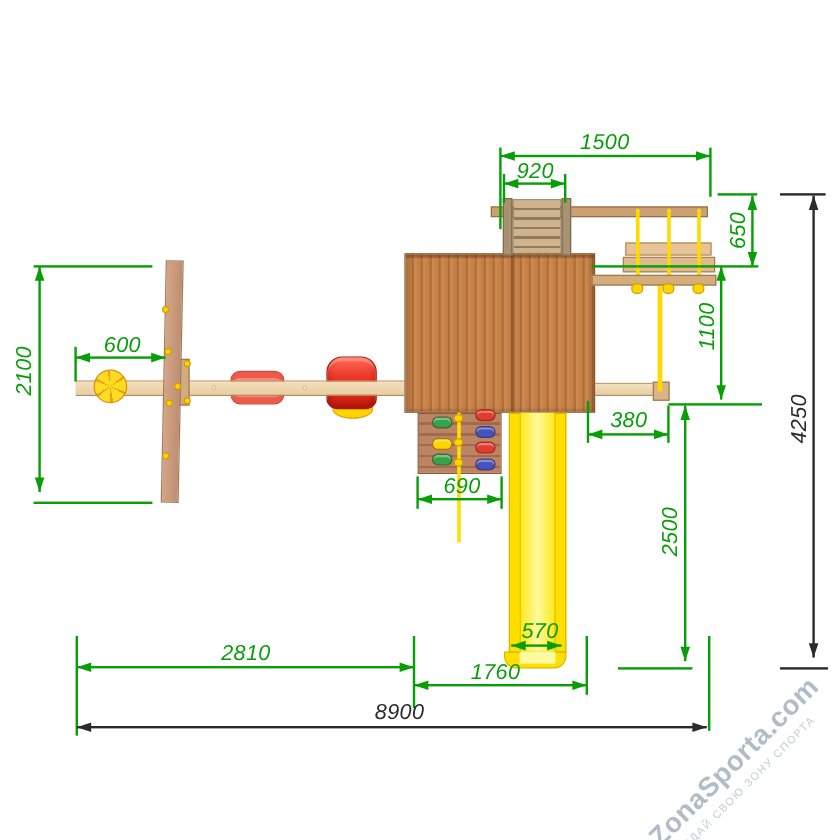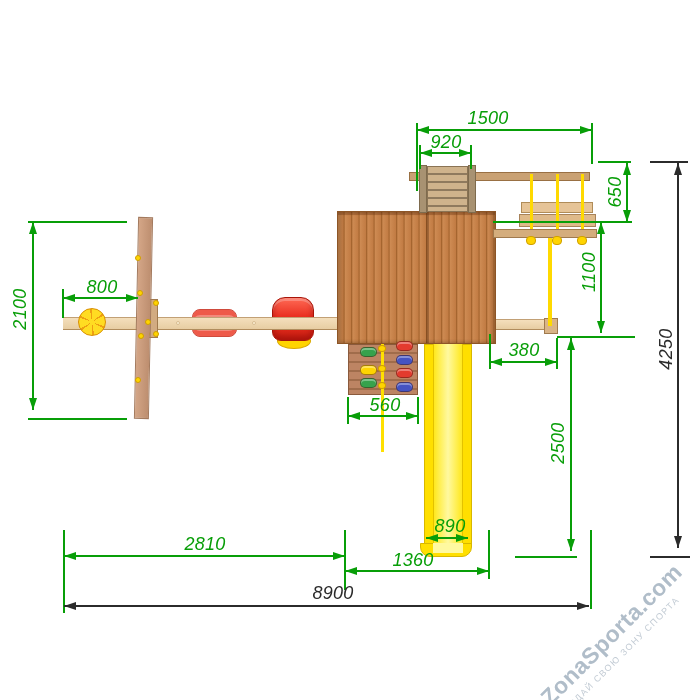--- a/index.html
+++ b/index.html
@@ -92,21 +92,21 @@
   <div style="position:absolute;left:433px;top:344px;width:30px;height:200px;background:linear-gradient(90deg,#ffe81e,#fff9a0 50%,#ffe81e);border-left:1px solid #e3c200;border-right:1px solid #e3c200;box-sizing:border-box;"></div>
   <div style="position:absolute;left:420px;top:543px;width:52px;height:14px;border-radius:0 0 10px 10px;background:#ffdf00;border:1px solid #d8b700;box-sizing:border-box;"></div>
   <div style="position:absolute;left:433px;top:543px;width:30px;height:10px;background:#fff髙9a0;background:#fff9a0;"></div>
 
   <div>
     <div class="ln" style="left:417px;top:129px;width:175px;height:2px;"></div>
     <div class="ar l" style="left:417px;top:126px;"></div>
     <div class="ar r" style="left:580px;top:126px;"></div>
     <div class="ln" style="left:416px;top:123px;width:2px;height:68px;"></div>
     <div class="ln" style="left:591px;top:123px;width:2px;height:41px;"></div>
-    <div class="lbl" style="left:456px;top:108px;">1500</div>
+    <div class="lbl" style="left:472px;top:108px;">1500</div>
   </div>
 
   <div>
     <div class="ln" style="left:420px;top:152px;width:51px;height:2px;"></div>
     <div class="ar l" style="left:420px;top:149px;"></div>
     <div class="ar r" style="left:459px;top:149px;"></div>
     <div class="ln" style="left:419px;top:145px;width:2px;height:24px;"></div>
     <div class="ln" style="left:470px;top:145px;width:2px;height:24px;"></div>
     <div class="lbl" style="left:414px;top:132px;">920</div>
   </div>
@@ -136,63 +136,63 @@
     <div class="ar u" style="left:29px;top:222px;"></div>
     <div class="ar d" style="left:29px;top:398px;"></div>
     <div class="lbl rot" style="left:-12px;top:299px;">2100</div>
   </div>
 
   <div>
     <div class="ln" style="left:63px;top:297px;width:75px;height:2px;"></div>
     <div class="ar l" style="left:63px;top:294px;"></div>
     <div class="ar r" style="left:126px;top:294px;"></div>
     <div class="ln" style="left:62px;top:289px;width:2px;height:29px;"></div>
-    <div class="lbl" style="left:70px;top:277px;">800</div>
+    <div class="lbl" style="left:70px;top:277px;">600</div>
   </div>
 
   <div>
     <div class="ln" style="left:490px;top:361px;width:67px;height:2px;"></div>
     <div class="ar l" style="left:490px;top:358px;"></div>
     <div class="ar r" style="left:545px;top:358px;"></div>
     <div class="ln" style="left:489px;top:334px;width:2px;height:35px;"></div>
     <div class="ln" style="left:556px;top:338px;width:2px;height:31px;"></div>
     <div class="lbl" style="left:492px;top:340px;">380</div>
   </div>
 
   <div>
     <div class="ln" style="left:348px;top:415px;width:70px;height:2px;"></div>
     <div class="ar l" style="left:348px;top:412px;"></div>
     <div class="ar r" style="left:406px;top:412px;"></div>
     <div class="ln" style="left:347px;top:397px;width:2px;height:27px;"></div>
     <div class="ln" style="left:417px;top:397px;width:2px;height:27px;"></div>
-    <div class="lbl" style="left:353px;top:395px;">560</div>
+    <div class="lbl" style="left:353px;top:395px;">690</div>
   </div>
 
   <div>
     <div class="ln" style="left:570px;top:338px;width:2px;height:213px;"></div>
     <div class="ar u" style="left:567px;top:338px;"></div>
     <div class="ar d" style="left:567px;top:539px;"></div>
     <div class="ln" style="left:515px;top:556px;width:62px;height:2px;"></div>
     <div class="lbl rot" style="left:526px;top:433px;">2500</div>
   </div>
 
   <div>
     <div class="ln" style="left:426px;top:537px;width:42px;height:2px;"></div>
     <div class="ar l" style="left:426px;top:534px;"></div>
     <div class="ar r" style="left:456px;top:534px;"></div>
-    <div class="lbl" style="left:418px;top:516px;">890</div>
+    <div class="lbl" style="left:418px;top:516px;">570</div>
   </div>
 
   <div>
     <div class="ln" style="left:345px;top:570px;width:144px;height:2px;"></div>
     <div class="ar l" style="left:345px;top:567px;"></div>
     <div class="ar r" style="left:477px;top:567px;"></div>
     <div class="ln" style="left:344px;top:530px;width:2px;height:60px;"></div>
     <div class="ln" style="left:488px;top:530px;width:2px;height:49px;"></div>
-    <div class="lbl" style="left:381px;top:550px;">1360</div>
+    <div class="lbl" style="left:381px;top:550px;">1760</div>
   </div>
 
   <div>
     <div class="ln" style="left:64px;top:555px;width:281px;height:2px;"></div>
     <div class="ar l" style="left:64px;top:552px;"></div>
     <div class="ar r" style="left:333px;top:552px;"></div>
     <div class="ln" style="left:63px;top:530px;width:2px;height:83px;"></div>
     <div class="lbl" style="left:173px;top:534px;">2810</div>
   </div>
 

